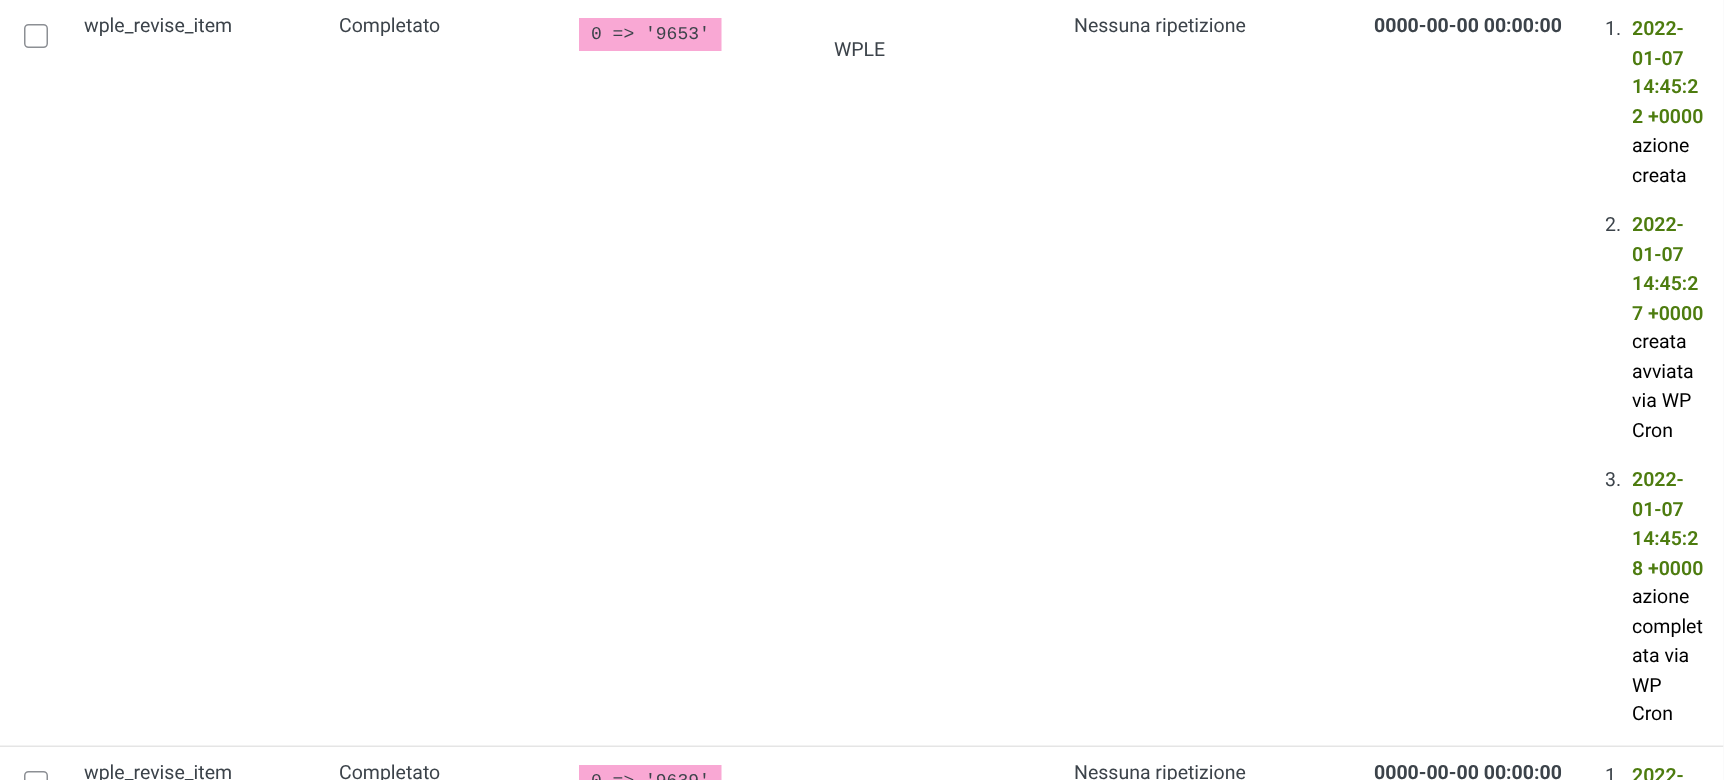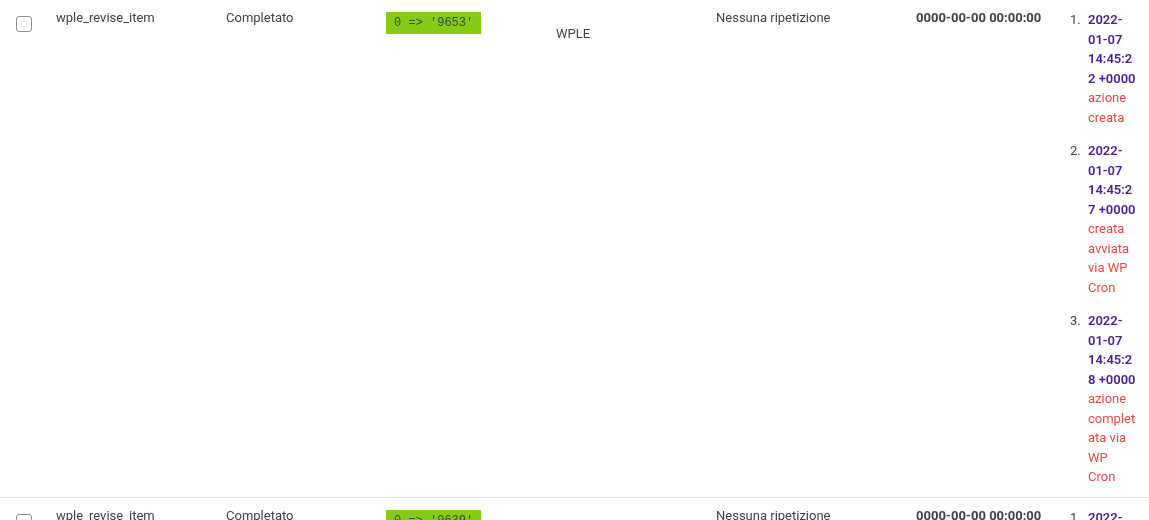--- a/index.html
+++ b/index.html
@@ -53,44 +53,44 @@
     -webkit-appearance:none;
     cursor:pointer;
     position:relative;
     top:1px;
   }
 
   code.arg {
     display:inline-block;
     font-family: Menlo, Consolas, "Courier New", monospace;
     font-size: 12px;
-    background: #84cc16;
+    background: #f9a8d4;
     padding: 4px 8px;
     color: #3c434a;
     margin-top: 2px;
   }
 
   ol.log {
     margin: 0;
     padding: 0 0 0 18px;
     list-style: decimal;
   }
   ol.log li {
     margin: 0 0 14px 0;
     padding-left: 4px;
     line-height: 1.5;
   }
   ol.log li:last-child { margin-bottom: 0; }
   .log-ts {
     font-weight: 600;
-    color: #4c1d95;
+    color: #4d7c0f;
   }
   .log-msg {
     display: block;
-    color: #ef4444;
+    color: #000000;
   }
 </style>
 </head>
 <body>
 
 <table>
   <tbody>
     <tr>
       <td class="cb-col">
         <input type="checkbox" style="">

